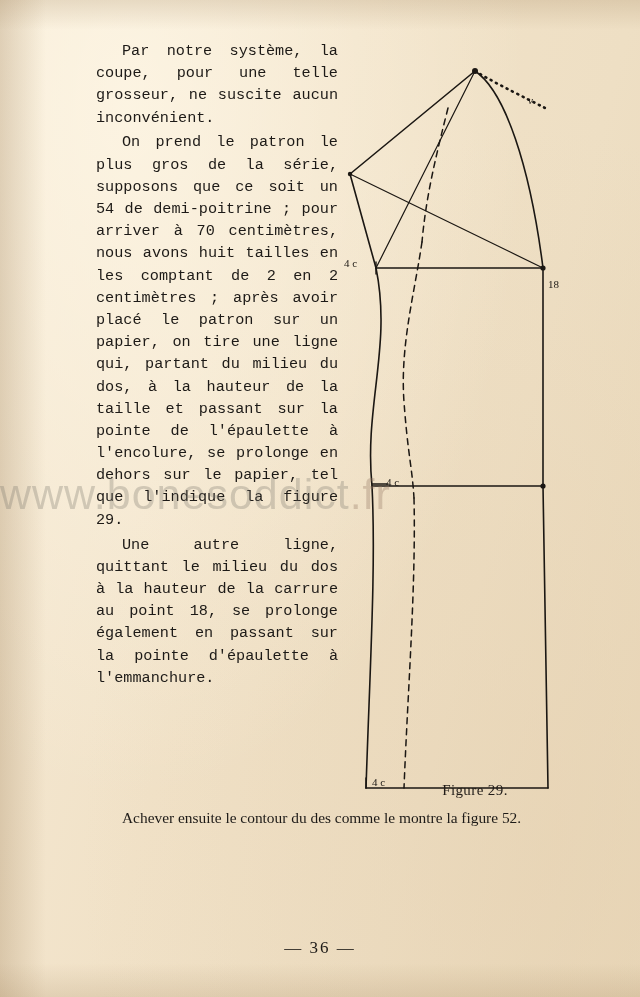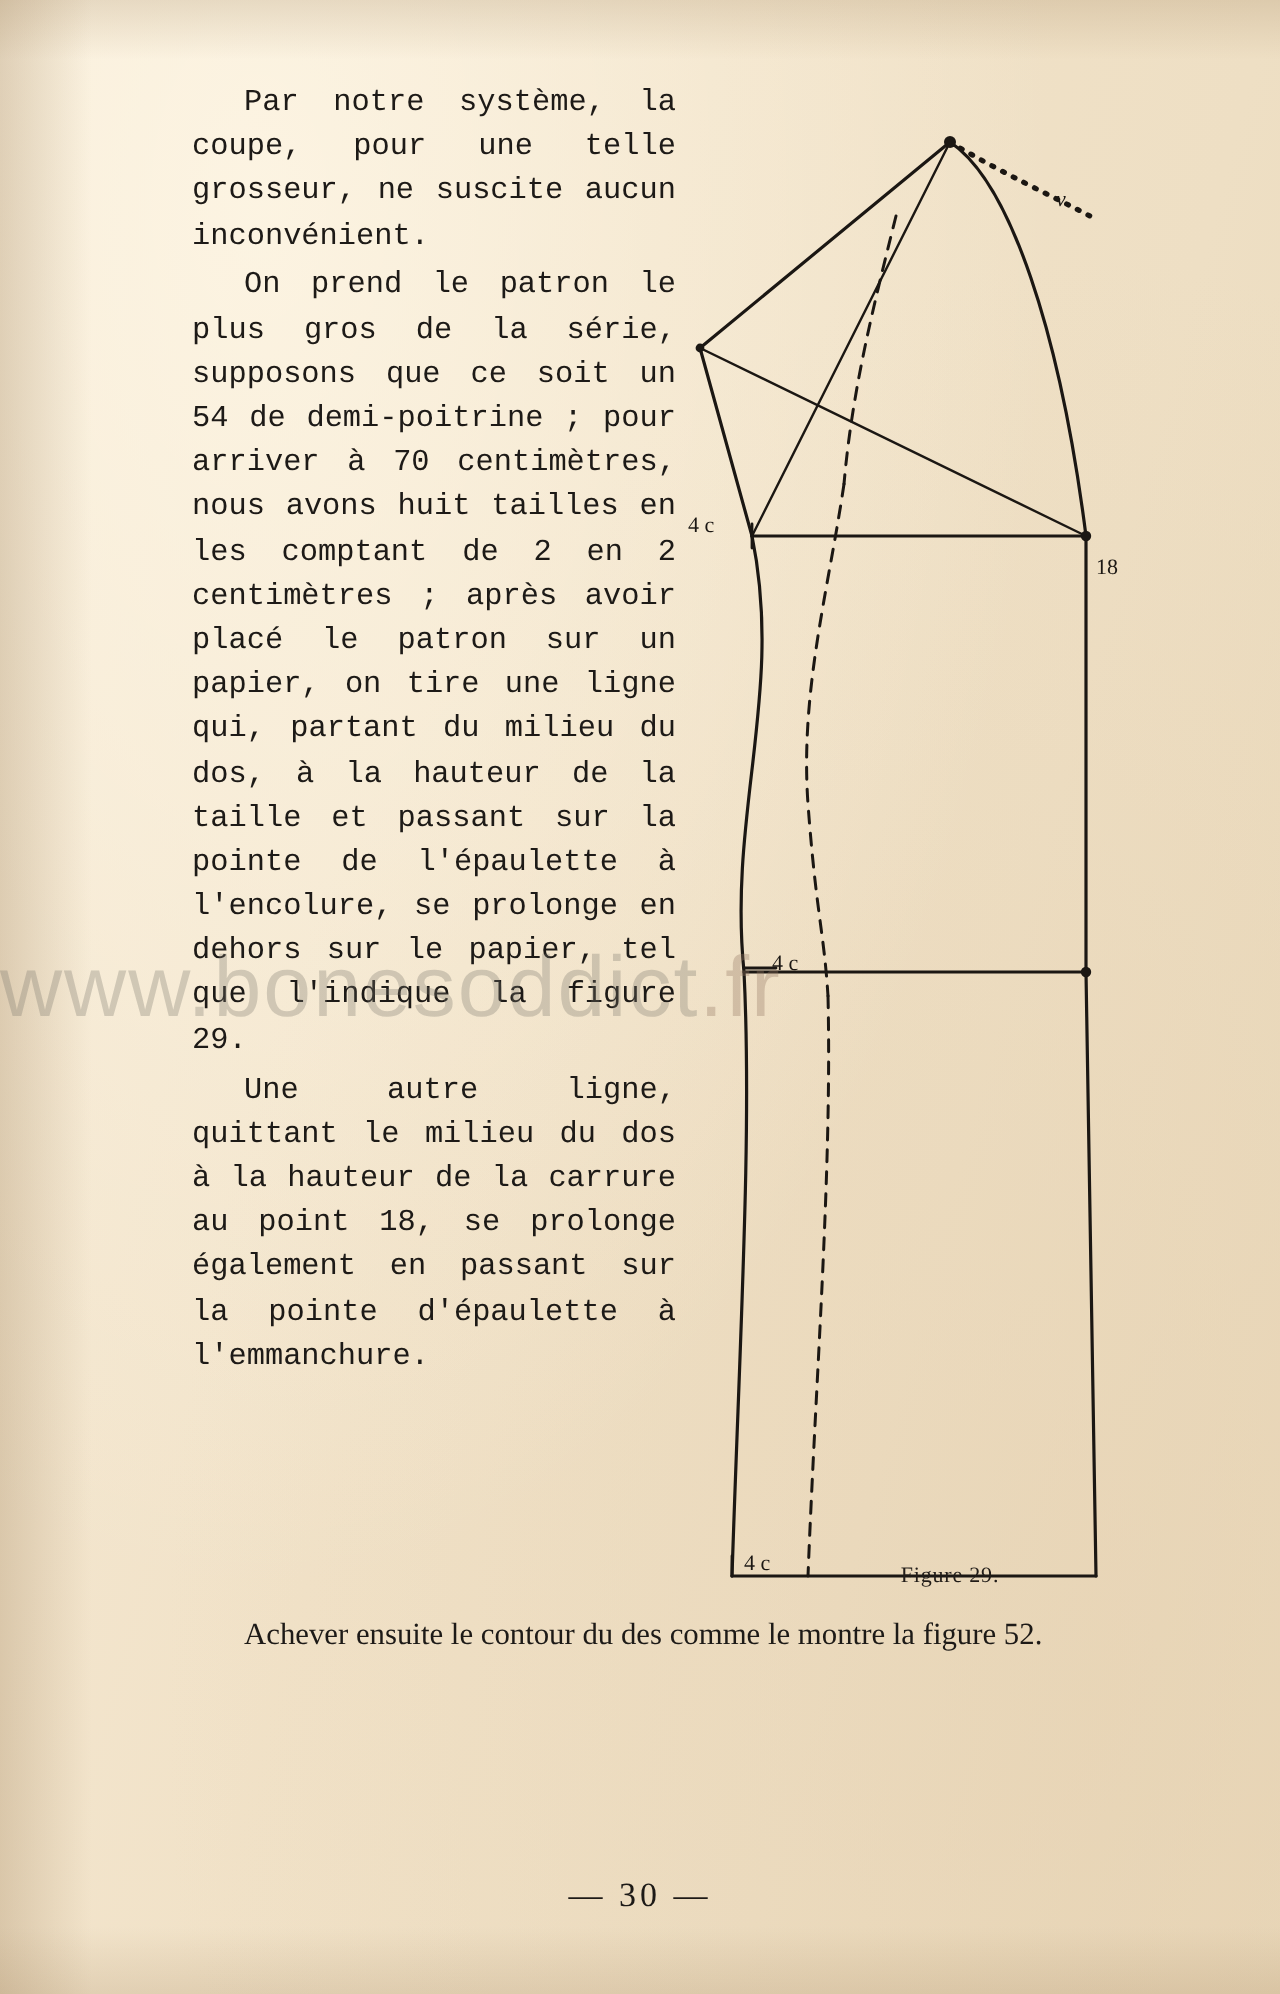--- a/index.html
+++ b/index.html
@@ -88,21 +88,21 @@
     top: 46px;
     width: 290px;
     height: 760px;
   }
   .figure-caption {
     position: absolute;
     left: 330px;
     top: 782px;
     width: 290px;
     text-align: center;
-    font-size: 11px;
+    font-size: 15px;
     letter-spacing: 0.4px;
     color: #211c18;
     font-family: "Liberation Serif", serif;
   }
 
   
   .watermark {
     position: absolute;
     left: 0;
     top: 470px;
@@ -209,15 +209,15 @@
   <div class="figure-caption">Figure 29.</div>
 
   <div class="watermark">
     <span>www.boneso</span><span>ddict</span><span class="tld">.fr</span>
   </div>
 
   <div class="bottom-text">
     <p>Achever ensuite le contour du des comme le montre la figure 52.</p>
   </div>
 
-  <div class="page-number">— 30 —</div>
+  <div class="page-number">— 36 —</div>
 
 </div>
 
 </body></html>

